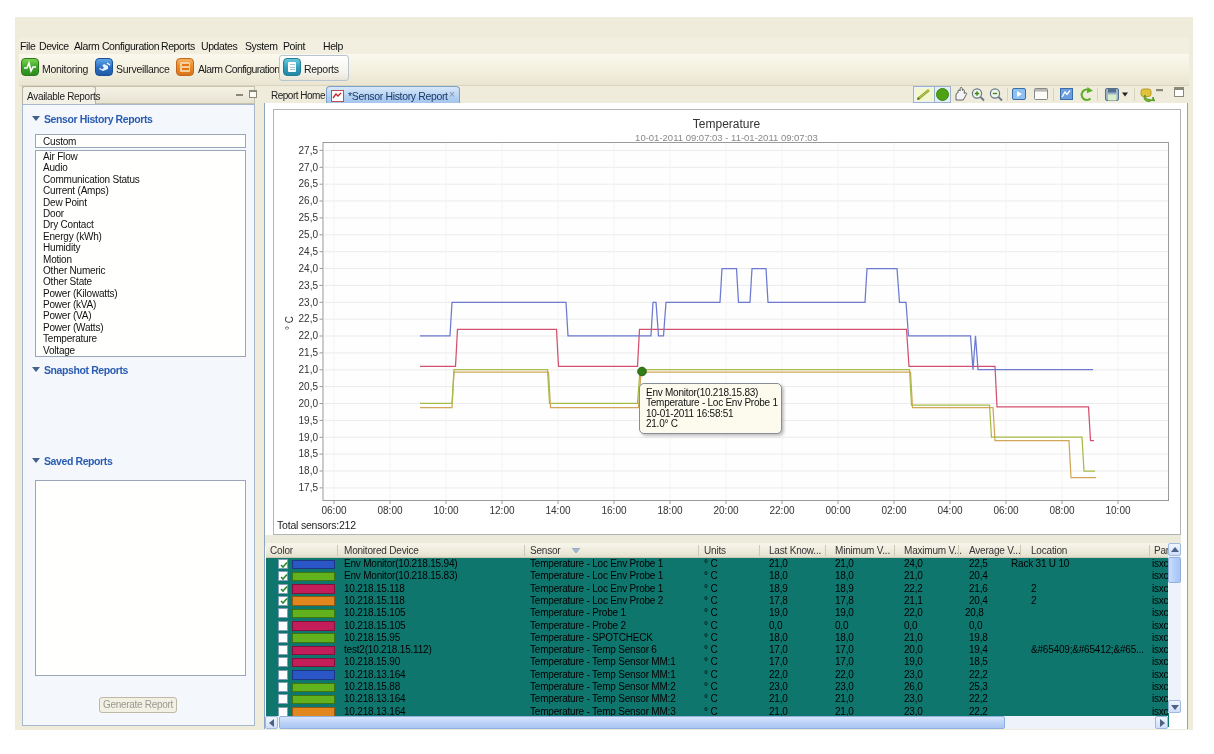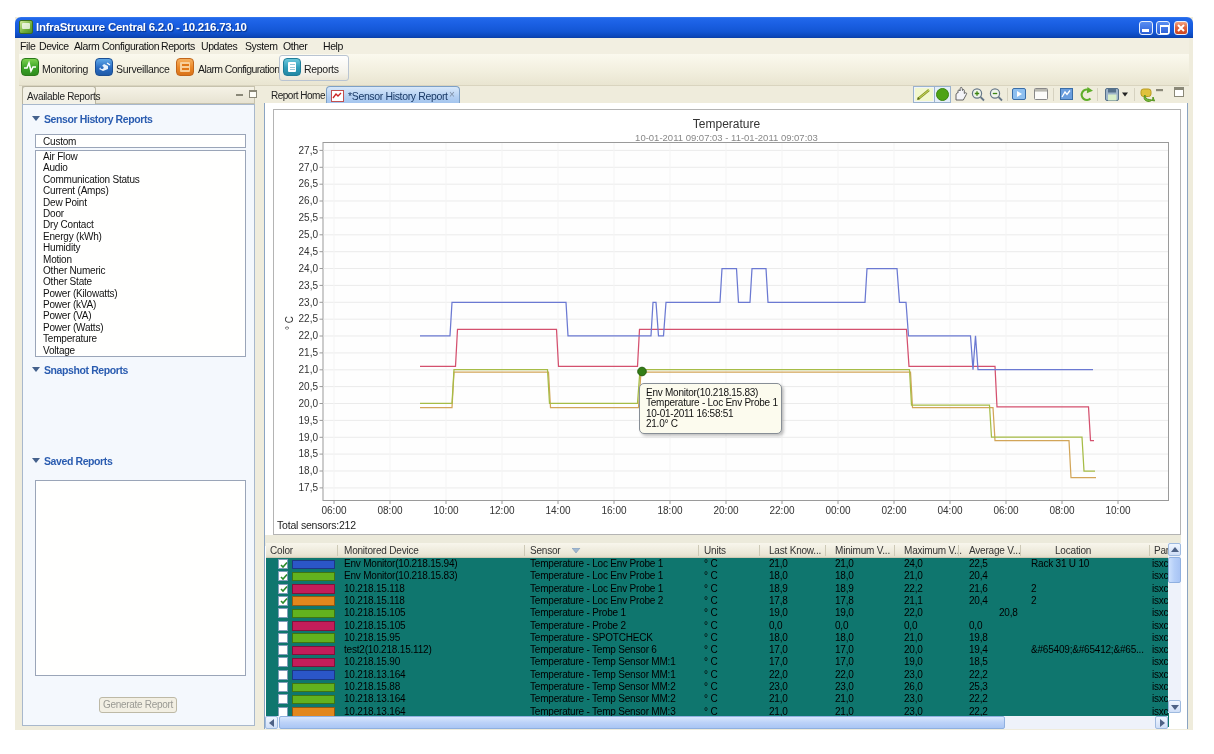--- a/index.html
+++ b/index.html
@@ -59,45 +59,28 @@
   .td{position:absolute;top:0;height:12.3px;line-height:12.5px;font-size:10px;letter-spacing:-0.2px;color:#000;white-space:nowrap;}
   .cb{position:absolute;left:12px;top:1px;width:10px;height:10px;background:#fff;border:1px solid #7f9db9;box-sizing:border-box;}
   .sw{position:absolute;left:26px;top:1.5px;width:43px;height:9.5px;border:1px solid rgba(0,0,0,.35);box-sizing:border-box;}
   
   .sbtn{position:absolute;background:linear-gradient(180deg,#f0f6ff,#cfdef7);border:1px solid #9ebadf;
         border-radius:2px;box-sizing:border-box;color:#4d6185;font-size:9px;text-align:center;}
 </style>
 </head>
 <body>
 <div id="win">
-  <div id="tbar">
-    <div class="ab" style="left:4px;top:3px;width:14px;height:14px;border-radius:2px;background:linear-gradient(135deg,#cfe89a,#6fae3a 60%,#4c8f2a);border:1px solid #3a6e1f;box-sizing:border-box;">
-      <div class="ab" style="left:2px;top:2px;width:8px;height:6px;background:rgba(255,255,255,.75);border-radius:1px;"></div>
-    </div>
-    <span class="ttl">InfraStruxure Central 6.2.0 - 10.216.73.10</span>
-    <div class="wbtn" style="right:40px;background:linear-gradient(180deg,#5a8ef2,#2a5fd6);">
-      <div class="ab" style="left:2px;bottom:2px;width:7px;height:3px;background:#fff;"></div>
-    </div>
-    <div class="wbtn" style="right:23px;background:linear-gradient(180deg,#5a8ef2,#2a5fd6);">
-      <div class="ab" style="left:3px;top:3px;width:7px;height:6px;border:1px solid #fff;border-top-width:2px;"></div>
-    </div>
-    <div class="wbtn" style="right:5px;background:linear-gradient(180deg,#f2a482,#e0633c 45%,#cc4520);">
-        <svg width="12" height="12" style="position:absolute;left:0;top:0;">
-          <path d="M3,3 L9,9 M9,3 L3,9" stroke="#ffffff" stroke-width="2"></path>
-        </svg>
-      </div>
-  </div>
   <div id="menu">
     <span style="left:1px;">File</span>
       <span style="left:20px;">Device</span>
     <span style="left:55px;">Alarm Configuration</span>
       <span style="left:142px;">Reports</span>
     <span style="left:182px;">Updates</span>
       <span style="left:226px;text-align:right;">System</span>
-    <span style="left:264px;">Other</span>
+    <span style="left:264px;">Point</span>
       <span style="left:304px;">Help</span>
   </div>
   <div id="tools">
     <div class="tbico" style="left:2px;background:linear-gradient(180deg,#7cd24f,#3aa327 55%,#2f8c1e);border:1px solid #2b7a1a;box-sizing:border-box;">
       <svg width="16" height="16" style="position:absolute;left:0;top:0;">
           <polyline points="2,9 5,9 7,4 9,12 11,8 14,8" fill="none" stroke="#ffffff" stroke-width="1.6"></polyline>
         </svg>
     </div>
     <span class="tblab" style="left:23px;">Monitoring</span>
     <div class="tbico" style="left:76px;background:linear-gradient(180deg,#5fa8e8,#2a6cc2 55%,#1f5aa8);border:1px solid #1c4f94;box-sizing:border-box;">
@@ -346,21 +329,21 @@
       <div id="tbl">
         <div id="thead">
         <span class="th" style="left:4px;">Color</span>
         <span class="th" style="left:78px;">Monitored Device</span>
         <span class="th" style="left:264px;">Sensor</span>
         <span class="th" style="left:438px;">Units</span>
         <span class="th" style="left:503px;">Last Know...</span>
         <span class="th" style="left:569px;">Minimum V...</span>
         <span class="th" style="left:638px;">Maximum V...</span>
         <span class="th" style="left:703px;">Average V...</span>
-        <span class="th" style="left:765px;margin-left:24px;">Location</span>
+        <span class="th" style="left:765px;">Location</span>
         <span class="th" style="left:888px;">Par</span>
         <svg class="ab" style="left:306px;top:5px;" width="9" height="6">
               <polygon points="0,0 8,0 4,5" fill="#a0b8d0" stroke="#8098b8" stroke-width="0.6"></polygon>
             </svg>
         <span class="hsep" style="left:71px;"></span>
         <span class="hsep" style="left:258px;"></span>
         <span class="hsep" style="left:432px;"></span>
         <span class="hsep" style="left:493px;"></span>
         <span class="hsep" style="left:559px;"></span>
         <span class="hsep" style="left:628px;"></span>
@@ -375,21 +358,21 @@
               </svg>
             </span>
         <span class="sw" style="background:#2b56c8;"></span>
         <span class="td" style="left:78px;">Env Monitor(10.218.15.94)</span>
         <span class="td" style="left:264px;">Temperature - Loc Env Probe 1</span>
         <span class="td" style="left:438px;">° C</span>
         <span class="td" style="left:503px;">21,0</span>
         <span class="td" style="left:569px;">21,0</span>
         <span class="td" style="left:638px;">24,0</span>
         <span class="td" style="left:703px;">22,5</span>
-        <span class="td" style="left:765px;">Rack 31 U 10</span>
+        <span class="td" style="left:745px;">Rack 31 U 10</span>
         <span class="td" style="left:886px;">isxc</span>
         </div>
         <div class="trow" style="top:27.3px;">
         <span class="cb">
               <svg width="8" height="8" style="position:absolute;left:0.5px;top:0.5px;">
                 <polyline points="1,4 3,6 7,1.5" fill="none" stroke="#2a8a2a" stroke-width="1.6"></polyline>
               </svg>
             </span>
         <span class="sw" style="background:#62b21e;"></span>
         <span class="td" style="left:78px;">Env Monitor(10.218.15.83)</span>
@@ -437,21 +420,21 @@
         </div>
         <div class="trow" style="top:64.2px;">
         <span class="cb"></span>
         <span class="sw" style="background:#62b21e;"></span>
         <span class="td" style="left:78px;">10.218.15.105</span>
         <span class="td" style="left:264px;">Temperature - Probe 1</span>
         <span class="td" style="left:438px;">° C</span>
         <span class="td" style="left:503px;">19,0</span>
         <span class="td" style="left:569px;">19,0</span>
         <span class="td" style="left:638px;">22,0</span>
-        <span class="td" style="left:733px;">20,8</span>
+        <span class="td" style="left:699px;">20,8</span>
         <span class="td" style="left:886px;">isxc</span>
         </div>
         <div class="trow" style="top:76.5px;">
         <span class="cb"></span>
         <span class="sw" style="background:#c31d5a;"></span>
         <span class="td" style="left:78px;">10.218.15.105</span>
         <span class="td" style="left:264px;">Temperature - Probe 2</span>
         <span class="td" style="left:438px;">° C</span>
         <span class="td" style="left:503px;">0,0</span>
         <span class="td" style="left:569px;">0,0</span>

